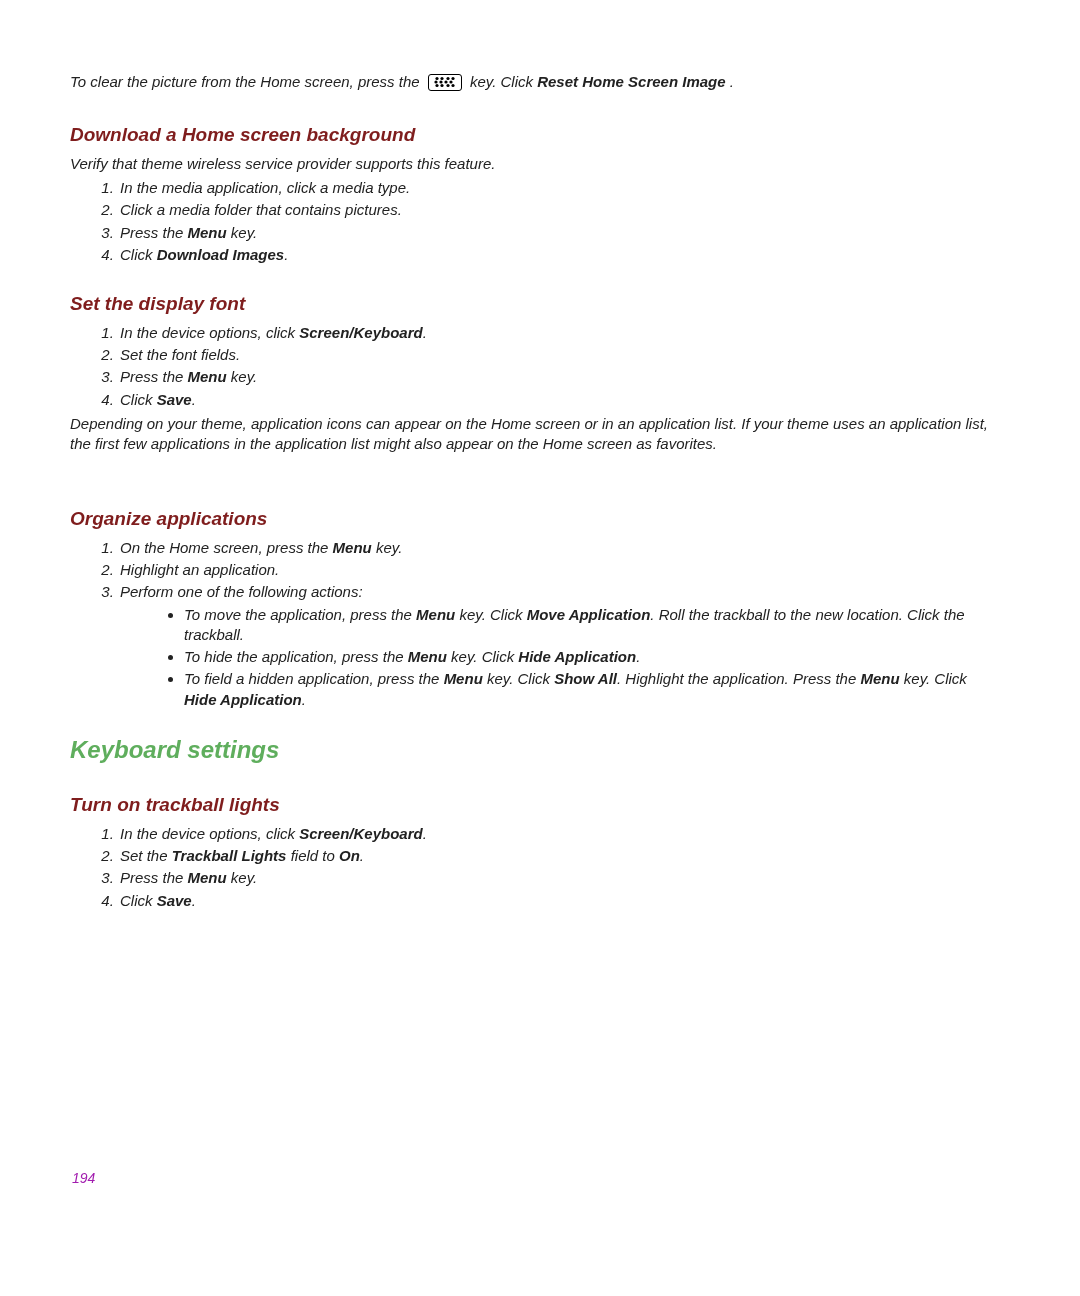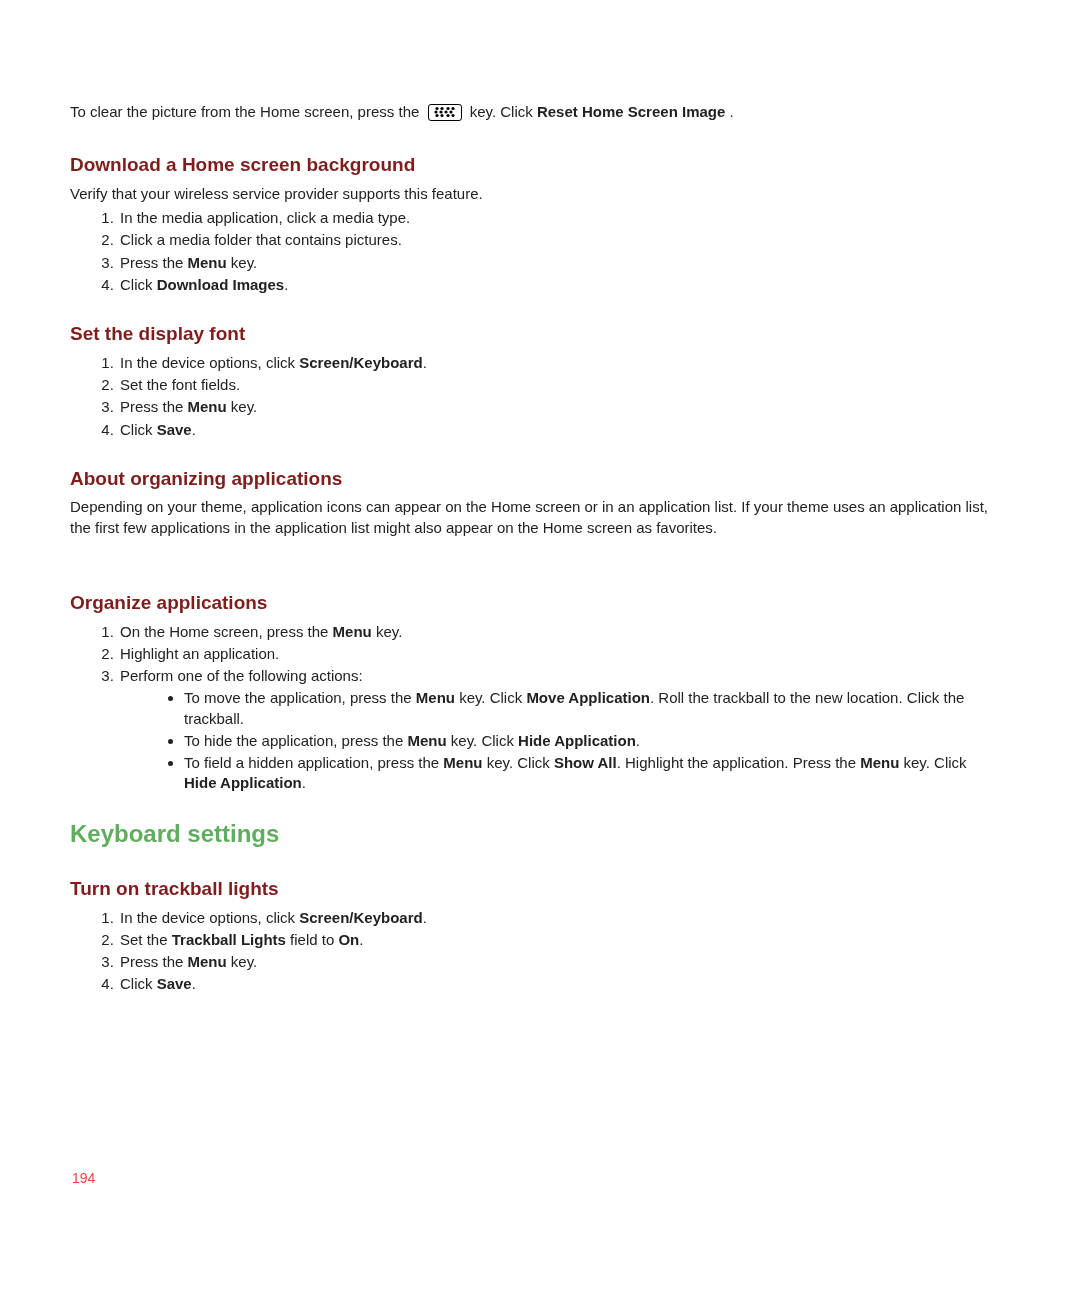--- a/index.html
+++ b/index.html
@@ -9,22 +9,23 @@
     font-family: "Segoe UI", "Myriad Pro", "Helvetica Neue", Arial, sans-serif;
     color: #222;
     font-size: 15px;
     line-height: 1.35;
     width: 1080px;
   }
   .page {
     box-sizing: border-box;
     width: 1080px;
     min-height: 1296px;
-    padding: 102px 70px 40px 70px;
+    padding: 72px 70px 40px 70px;
     position: relative;
+    font-style: italic;
   }
   .intro {
     margin: 0 0 30px 0;
   }
   .key-icon {
     display: inline-block;
     vertical-align: -4px;
     border: 1px solid #000;
     border-radius: 3px;
     padding: 1px 5px 2px 5px;
@@ -61,21 +62,21 @@
     padding-left: 64px;
   }
   ul.bullets > li {
     margin: 2px 0;
   }
   b { font-weight: 700; }
   .pagenum {
     position: absolute;
     left: 72px;
     bottom: 108px;
-    color: #ef4444;
+    color: #a21caf;
     font-size: 14px;
   }
 </style>
 </head>
 <body>
 
 <div class="page">
 
   <p class="intro">
     <span>To clear the picture from the Home screen, press the </span>
@@ -97,21 +98,21 @@
         </g>
       </svg>
       
     </span>
     <span> key. Click </span>
     <b>Reset Home Screen Image</b>
     <span>.</span>
   </p>
 
   <h3 class="sub">Download a Home screen background</h3>
-  <p class="para">Verify that your wireless service provider supports this feature.</p>
+  <p class="para">Verify that theme wireless service provider supports this feature.</p>
   <ol class="numlist">
     <li><span>In the media application, click a media type.</span></li>
     <li><span>Click a media folder that contains pictures.</span></li>
     <li>
       <span>Press the </span><b>Menu</b><span> key.</span>
     </li>
     <li>
       <span>Click </span><b>Download Images</b><span>.</span>
     </li>
   </ol>
@@ -123,21 +124,20 @@
     </li>
     <li><span>Set the font fields.</span></li>
     <li>
       <span>Press the </span><b>Menu</b><span> key.</span>
     </li>
     <li>
       <span>Click </span><b>Save</b><span>.</span>
     </li>
   </ol>
 
-  <h3 class="sub">About organizing applications</h3>
   <p class="para">Depending on your theme, application icons can appear on the Home screen or in an application list. If your theme uses an application list, the first few applications in the application list might also appear on the Home screen as favorites.</p>
 
   <h3 class="sub" style="margin-top:52px">Organize applications</h3>
   <ol class="numlist">
     <li>
       <span>On the Home screen, press the </span><b>Menu</b><span> key.</span>
     </li>
     <li><span>Highlight an application.</span></li>
     <li>
       <span>Perform one of the following actions:</span>

